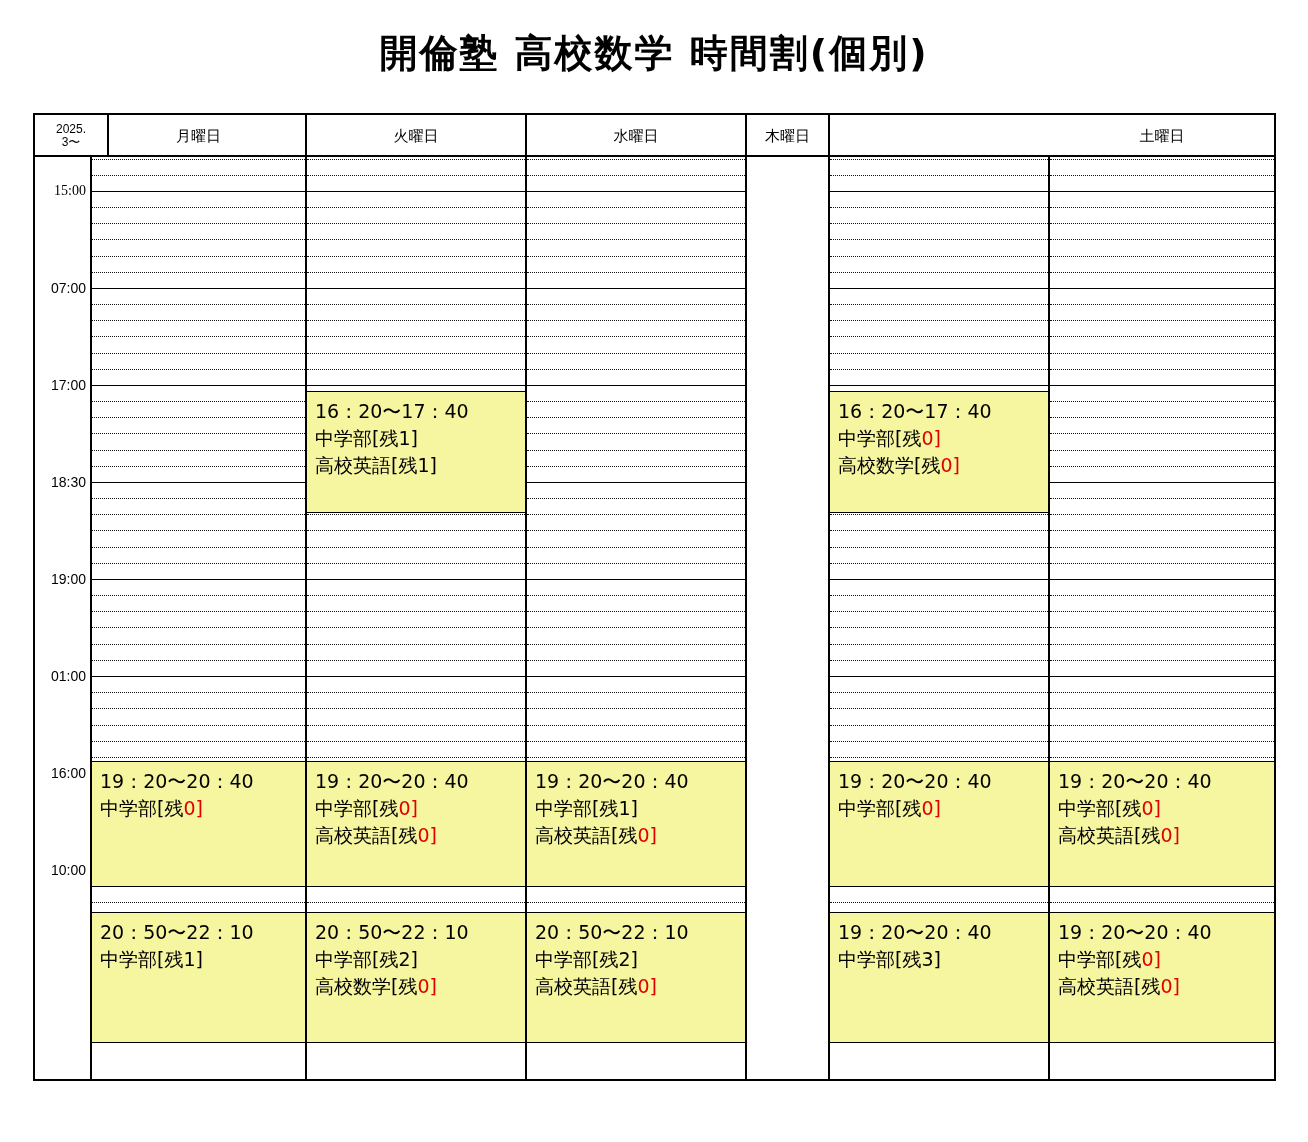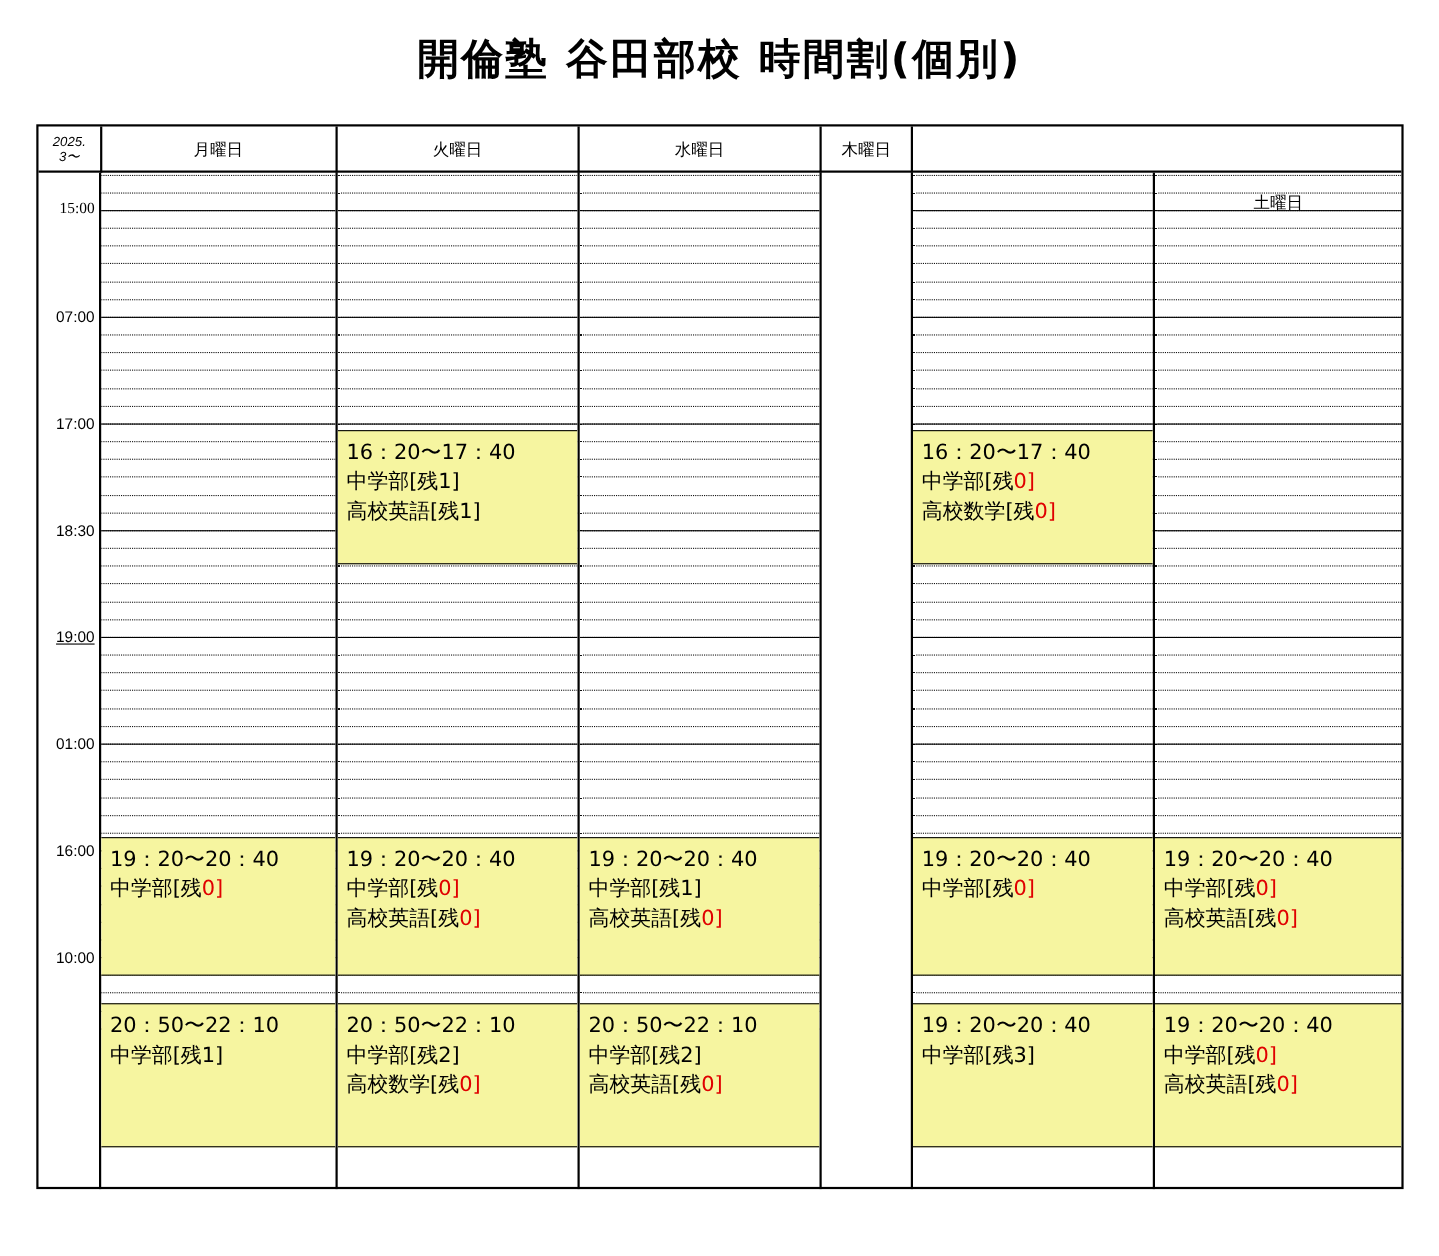--- a/index.html
+++ b/index.html
@@ -131,54 +131,54 @@
     line-height: 1.42;
     z-index: 3;
     font-family: "DejaVu Sans", "Liberation Sans", sans-serif;
   }
   .block .ln { white-space: nowrap; }
   .rem-zero { color: #e00000; }
 </style>
 </head>
 <body>
 
-<div class="page-title">開倫塾 谷田部校 時間割(個別)</div>
+<div class="page-title">開倫塾 高校数学 時間割(個別)</div>
 
 <div class="grid-wrap">
 
   <div class="hdr-row">
-    <div class="hdr-cell corner" style="left:0;width:58px;font-style:italic;">
+    <div class="hdr-cell corner" style="left:0;width:74px;">
       <span>2025.</span>
       <span>3〜</span>
     </div>
     <div class="hdr-cell" style="left:57px;width:215px;">
       <span>月曜日</span>
     </div>
     <div class="hdr-cell" style="left:272px;width:220px;">
       <span>火曜日</span>
     </div>
     <div class="hdr-cell" style="left:492px;width:220px;">
       <span>水曜日</span>
     </div>
     <div class="hdr-cell" style="left:712px;width:83px;">
       <span>木曜日</span>
     </div>
-    <div class="hdr-cell last" style="left:1015px;width:224px;margin-top:48px;">
+    <div class="hdr-cell last" style="left:1015px;width:224px;">
       <span>土曜日</span>
     </div>
   </div>
 
   <div class="body-area">
 
     <div class="time-gutter">
       <div class="time-label" style="top:34px;font-family:Liberation Serif, serif;">15:00</div>
       <div class="time-label" style="top:131px;">07:00</div>
       <div class="time-label" style="top:228px;">17:00</div>
       <div class="time-label" style="top:325px;">18:30</div>
-      <div class="time-label" style="top:422px;text-decoration:underline;">19:00</div>
+      <div class="time-label" style="top:422px;">19:00</div>
       <div class="time-label" style="top:519px;">01:00</div>
       <div class="time-label" style="top:616px;">16:00</div>
       <div class="time-label" style="top:713px;">10:00</div>
     </div>
 
     <div class="day-col" style="left:57px;width:215px;">
         <div class="lines">
           <div class="line-minor" style="top: 1.5px;"></div>
           <div class="line-minor" style="top: 17.7px;"></div>
           <div class="line-minor" style="top: 33.8px;"></div>

